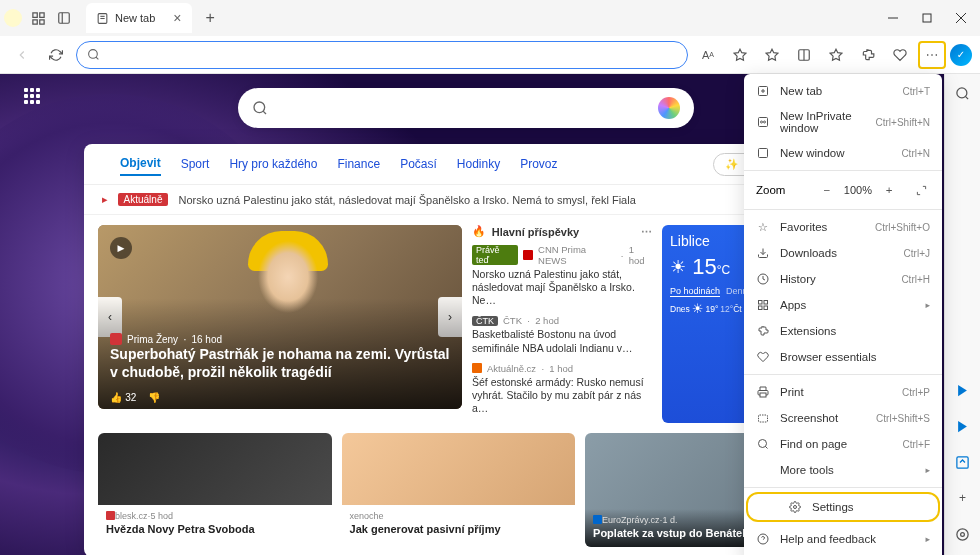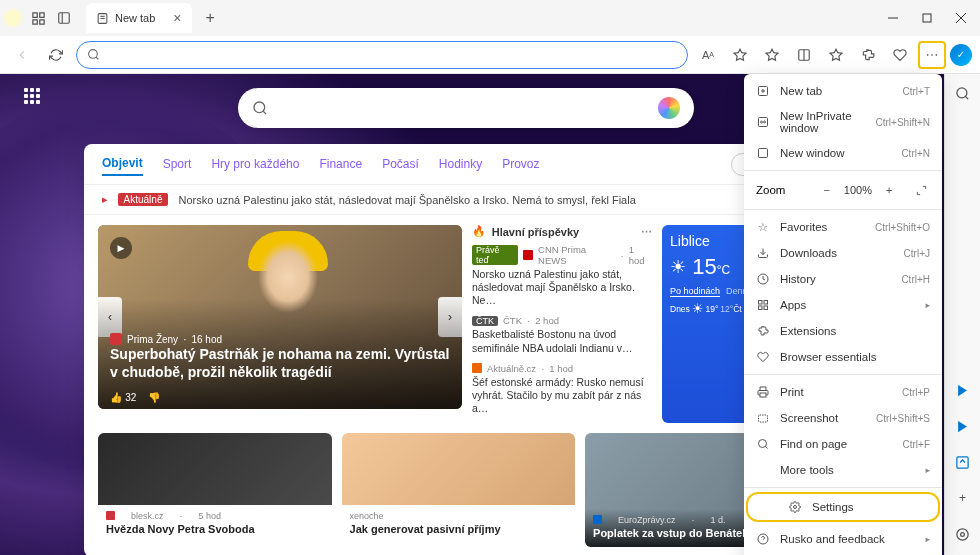--- a/index.html
+++ b/index.html
@@ -59,22 +59,22 @@
     .apps-btn { width: 24px; height: 24px; display: grid; grid-template-columns: repeat(3,4px); grid-template-rows: repeat(3,4px); gap: 2px; cursor: pointer; }
     .apps-btn span { background: #fff; border-radius: 1px; }
     
     .search-pill { position: absolute; left: 214px; top: 0; width: 456px; height: 40px; background: #fff; border-radius: 20px; display: flex; align-items: center; padding: 0 14px; gap: 10px; box-shadow: 0 2px 8px rgba(0,0,0,0.1); }
     .search-pill .s-icon { color: #666; }
     .search-pill input { flex: 1; border: none; outline: none; font-size: 13px; }
     .copilot-gem { width: 22px; height: 22px; border-radius: 50%; background: conic-gradient(#ff6b6b, #ffd93d, #6bcf7f, #4d96ff, #c77dff, #ff6b6b); }
     
     .feed-card { position: absolute; left: 60px; top: 56px; right: 0; background: #fff; border-radius: 8px; box-shadow: 0 4px 20px rgba(0,0,0,0.15); overflow: hidden; }
     
-    .feed-tabs { display: flex; align-items: center; padding: 8px 18px; gap: 20px; border-bottom: 1px solid #eee; font-size: 12px; }
-    .feed-tab { color: #8b5cf6; cursor: pointer; padding: 4px 0; }
+    .feed-tabs { display: flex; align-items: center; padding: 8px 36px; gap: 20px; border-bottom: 1px solid #eee; font-size: 12px; }
+    .feed-tab { color: #1d4ed8; cursor: pointer; padding: 4px 0; }
     .feed-tab.active { color: #0078d4; border-bottom: 2px solid #0078d4; font-weight: 600; }
     .feed-right-btns { margin-left: auto; display: flex; gap: 8px; }
     .pill-btn { border: 1px solid #ccc; border-radius: 14px; padding: 4px 12px; font-size: 11px; color: #555; cursor: pointer; display: flex; align-items: center; gap: 5px; }
     
     .news-ticker { display: flex; align-items: center; padding: 8px 18px; gap: 10px; font-size: 11px; border-bottom: 1px solid #f0f0f0; }
     .ticker-badge { background: #d13438; color: #fff; padding: 1px 6px; border-radius: 2px; font-size: 10px; }
     .ticker-icon { color: #d13438; }
     .ticker-text { color: #444; }
     
     .feed-grid { display: flex; padding: 10px 14px; gap: 10px; }
@@ -113,21 +113,21 @@
     .w-tab { opacity: 0.7; }
     .w-tab.active { opacity: 1; border-bottom: 1px solid #fff; }
     .forecast-row { display: flex; justify-content: space-between; margin-top: 4px; }
     .fc-col { display: flex; flex-direction: row; align-items: center; gap: 2px; font-size: 8.5px; }
     .fc-icon { font-size: 13px; }
     
     .small-cards { display: flex; padding: 0 14px 10px; gap: 10px; }
     .small-card { flex: 1; border-radius: 6px; overflow: hidden; position: relative; height: 114px; }
     .sc-img { height: 72px; background: #ccc; position: relative; }
     .sc-body { padding: 6px 8px; background: #fff; }
-    .sc-src { display: flex; align-items: flex-start; gap: 16px; font-size: 9px; color: #888; margin-bottom: 2px; }
+    .sc-src { display: flex; align-items: flex-start; gap: 0; font-size: 9px; color: #888; margin-bottom: 2px; }
     .sc-title { font-size: 11px; color: #222; font-weight: 600; line-height: 1.25; }
     .small-card.overlay .sc-img { height: 114px; }
     .small-card.overlay .sc-body { position: absolute; bottom: 0; left: 0; right: 0; background: linear-gradient(transparent, rgba(0,0,0,0.8)); padding: 6px 8px; }
     .small-card.overlay .sc-title { color: #fff; }
     .small-card.overlay .sc-src { color: #ddd; }
     
     .feedback-btn { position: absolute; bottom: 8px; right: 44px; background: #fff; border-radius: 14px; padding: 4px 10px; font-size: 10px; display: flex; align-items: center; gap: 5px; box-shadow: 0 2px 6px rgba(0,0,0,0.15); cursor: pointer; z-index: 50; }
     
     svg { display: block; }
   </style>
@@ -387,21 +387,21 @@
     <span class="menu-label">Settings</span>
   </div>
   <div class="menu-item">
     <span class="menu-icon">
         <svg width="12" height="12" viewBox="0 0 24 24" fill="none" stroke="currentColor" stroke-width="2">
           <circle cx="12" cy="12" r="10"></circle>
           <path d="M9.09 9a3 3 0 0 1 5.83 1c0 2-3 3-3 3"></path>
           <line x1="12" y1="17" x2="12.01" y2="17"></line>
         </svg>
       </span>
-    <span class="menu-label">Rusko and feedback</span>
+    <span class="menu-label">Help and feedback</span>
     <span class="menu-arrow">▸</span>
   </div>
   <div class="menu-sep"></div>
 
 </div>
 
 <div class="right-sidebar">
   <div class="sidebar-icon">
       <svg width="15" height="15" viewBox="0 0 24 24" fill="none" stroke="currentColor" stroke-width="2">
         <circle cx="11" cy="11" r="8"></circle>

